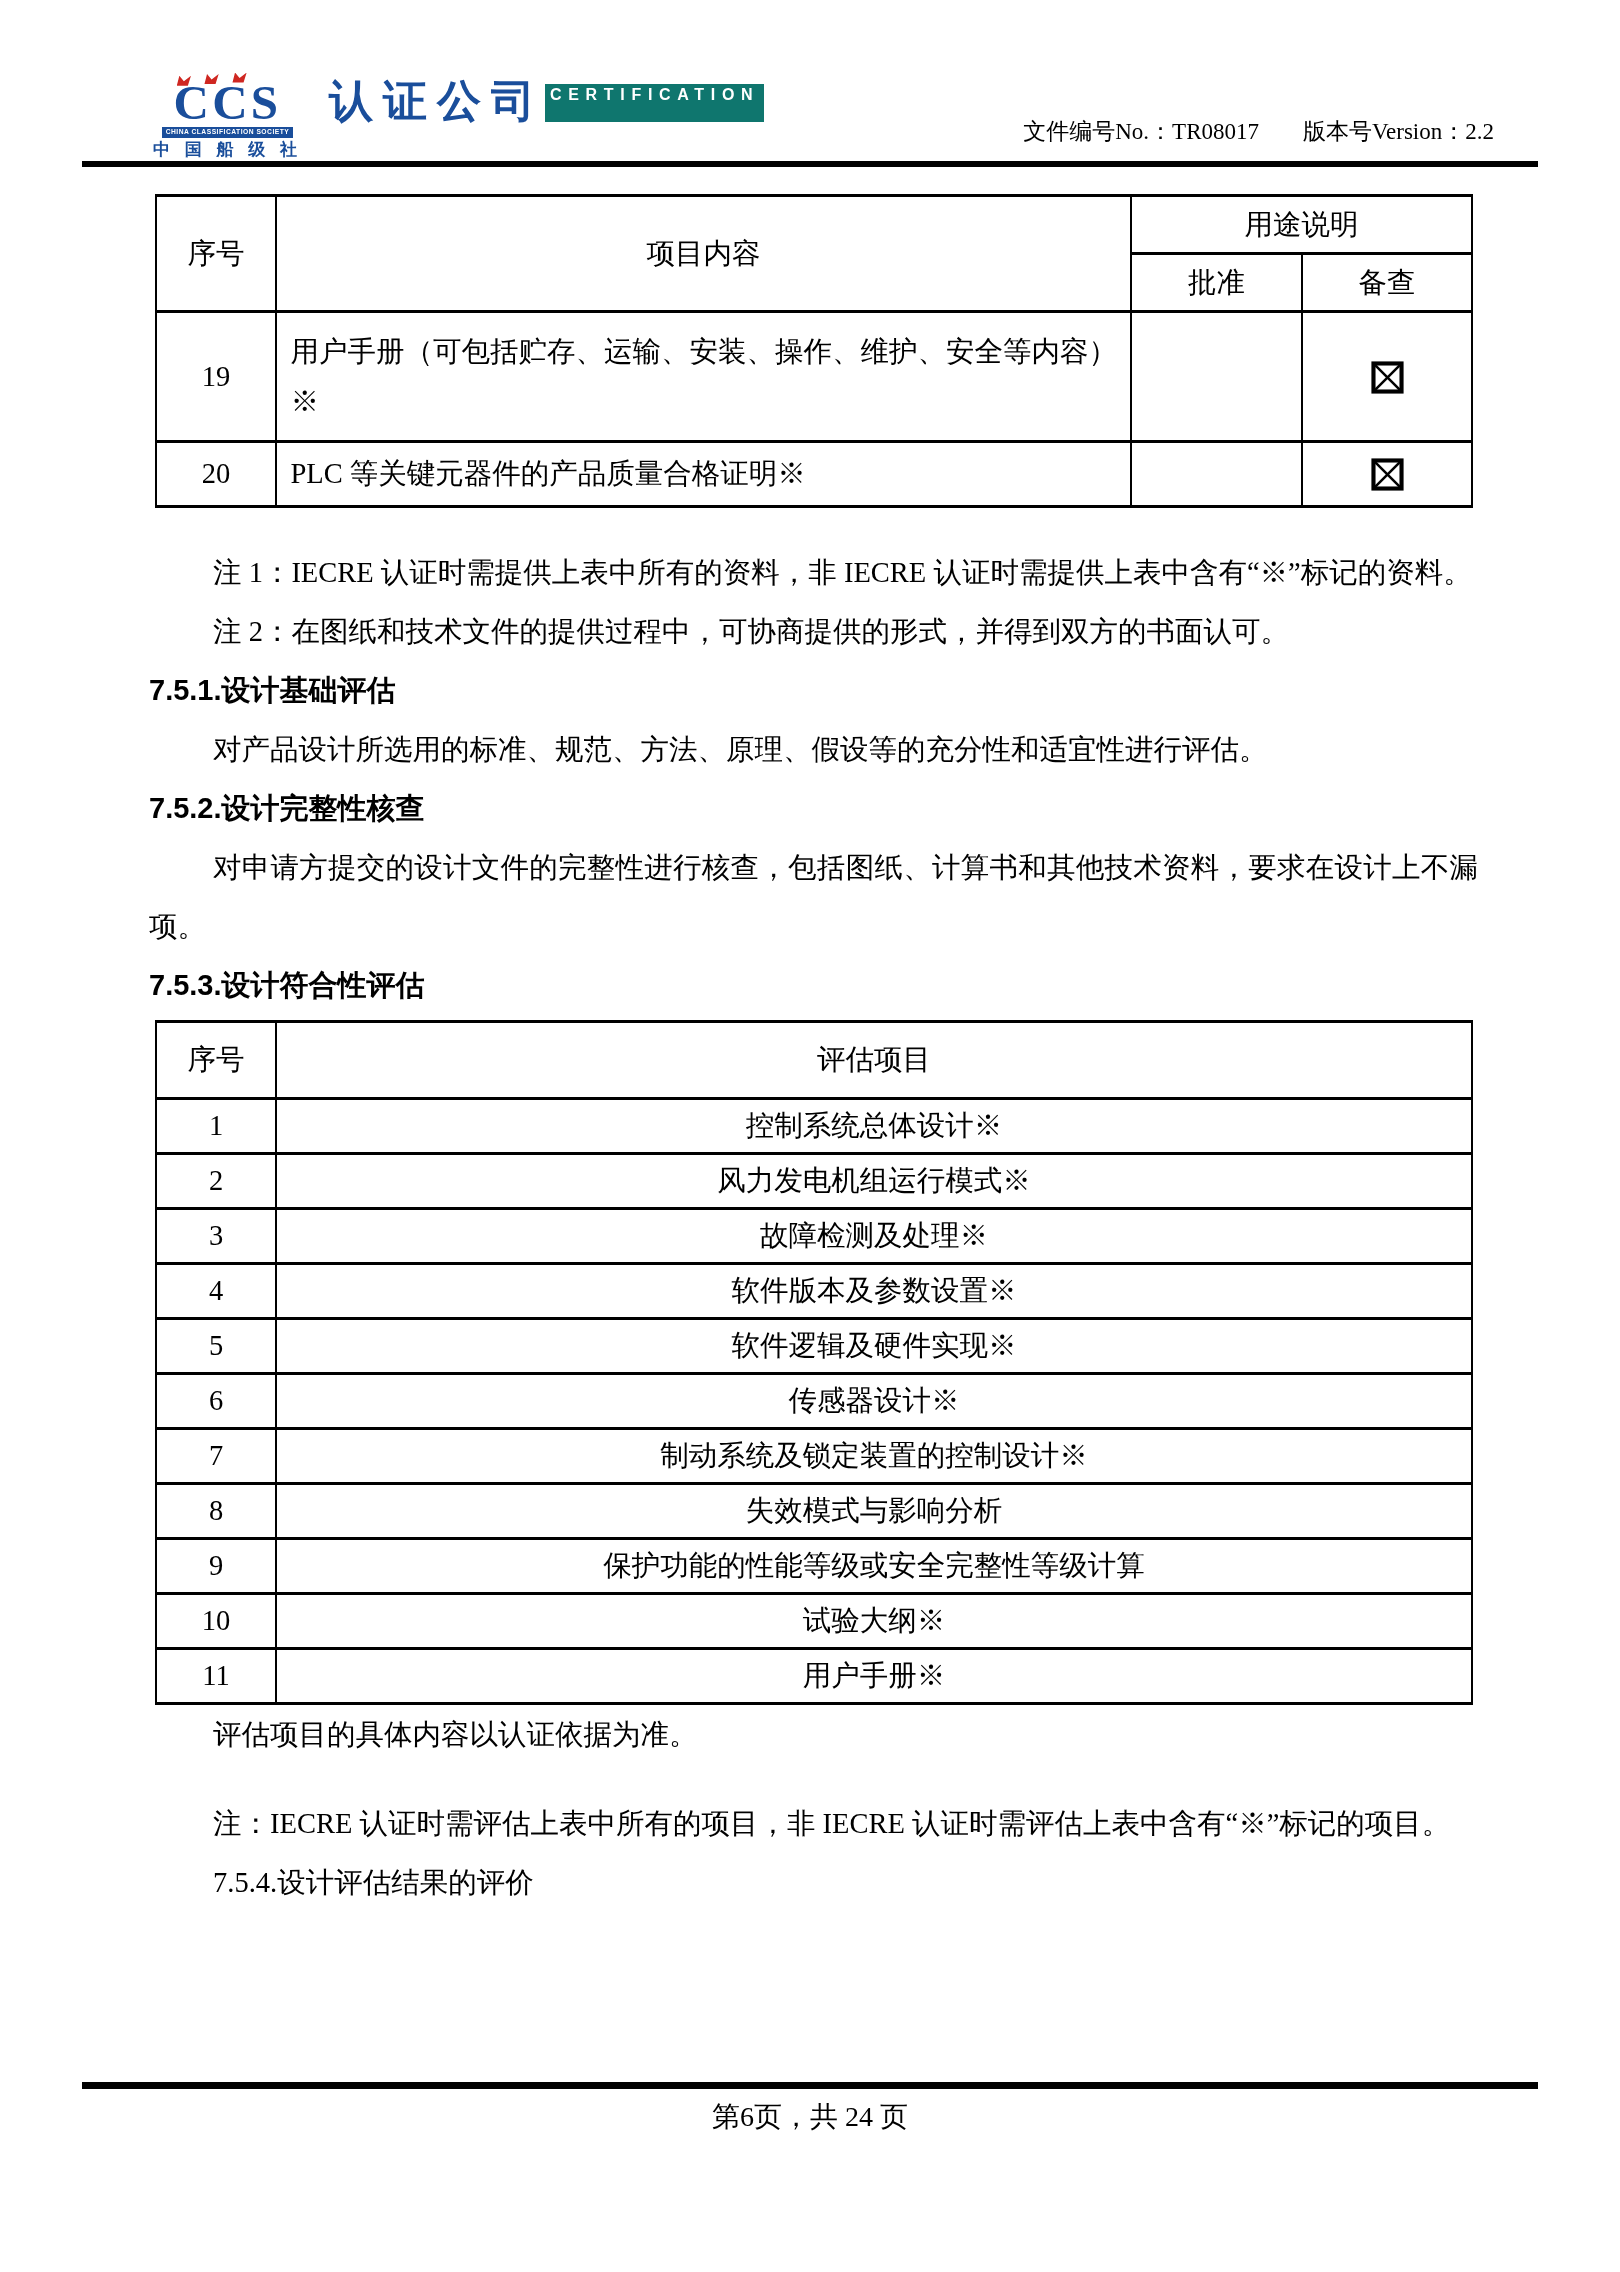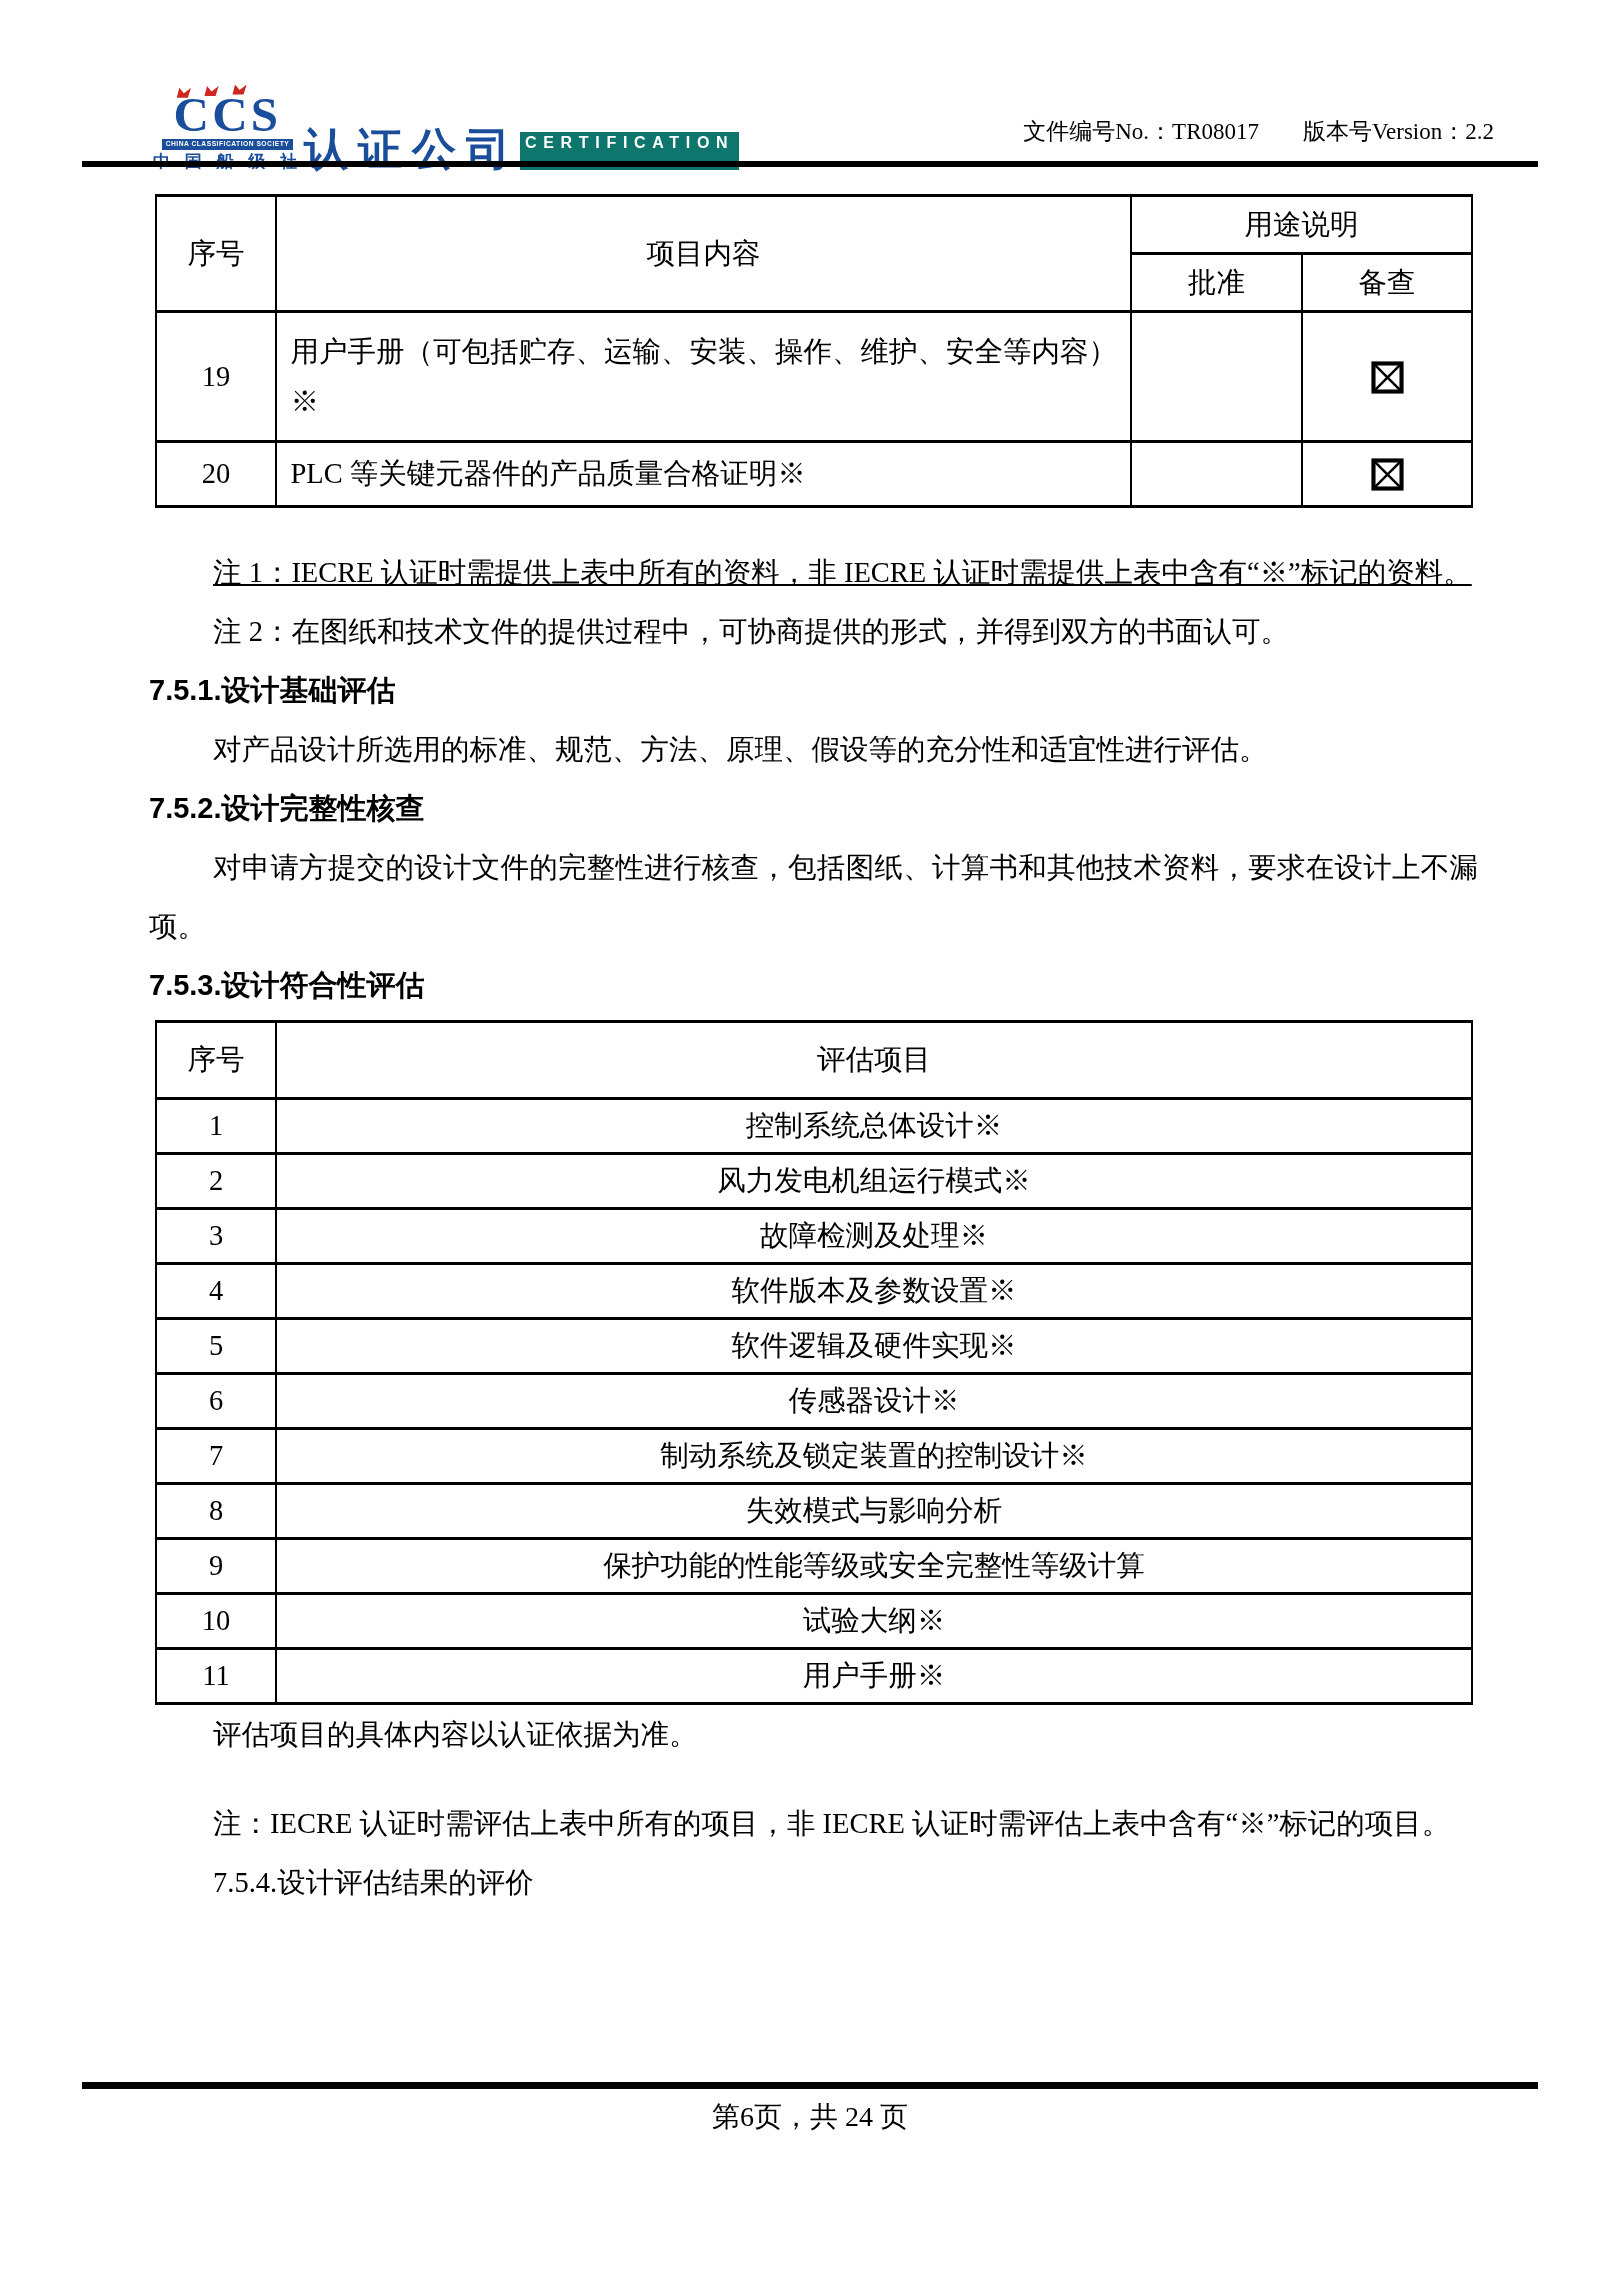--- a/index.html
+++ b/index.html
@@ -7,21 +7,21 @@
     position:relative;
     width:1620px;height:2273px;
     margin:0 auto;
     background:#ffffff;
     color:#000;
     font-family:"Liberation Serif","DejaVu Serif",serif;
     overflow:hidden;
   }
 
   
-  .logo{position:absolute;left:153px;top:92px;display:flex;align-items:flex-end;gap:2px;}
+  .logo{position:absolute;left:153px;top:80px;display:flex;align-items:flex-start;gap:27px;}
   .logo-left{position:relative;display:flex;flex-direction:column;align-items:center;}
   .ccs-wrap{position:relative;line-height:1;}
   .ccs-text{
     font-family:"Liberation Serif",serif;font-weight:bold;
     font-size:49px;line-height:45px;letter-spacing:3.3px;color:#1a4e9b;
   }
   .flame{position:absolute;width:14.2px;height:10px;background:#cf2721;
     clip-path:polygon(0 100%,18% 0,50% 55%,100% 0,78% 100%);}
   .flame-1{left:3.3px;top:-4.2px;}
   .flame-2{left:31px;top:-5.9px;}
@@ -78,21 +78,21 @@
   .para,.h{
     margin:0 142px 0 149px;
     font-size:28.5px;line-height:59px;
     text-align:justify;
   }
   .indent{text-indent:64px;}
   .h{
     font-family:"Liberation Sans",sans-serif;
     font-weight:bold;font-size:29px;text-align:left;
   }
-  .mt-42{margin-top:35px;text-decoration:underline;}
+  .mt-42{margin-top:35px;}
   .mt-36{margin-top:30px;}
   .mt-6{margin-top:5px;}
 
   .page-num{
     position:absolute;top:2098px;left:0;width:100%;
     text-align:center;font-size:28px;
   }
 </style>
 </head>
 <body>

